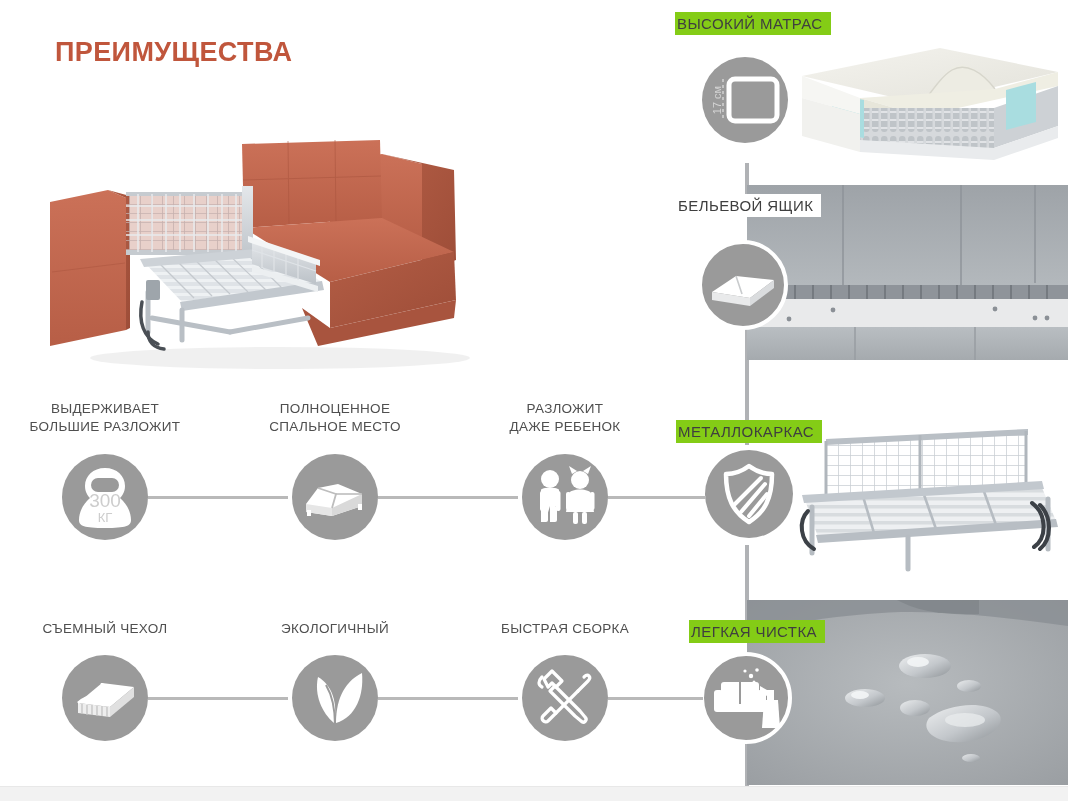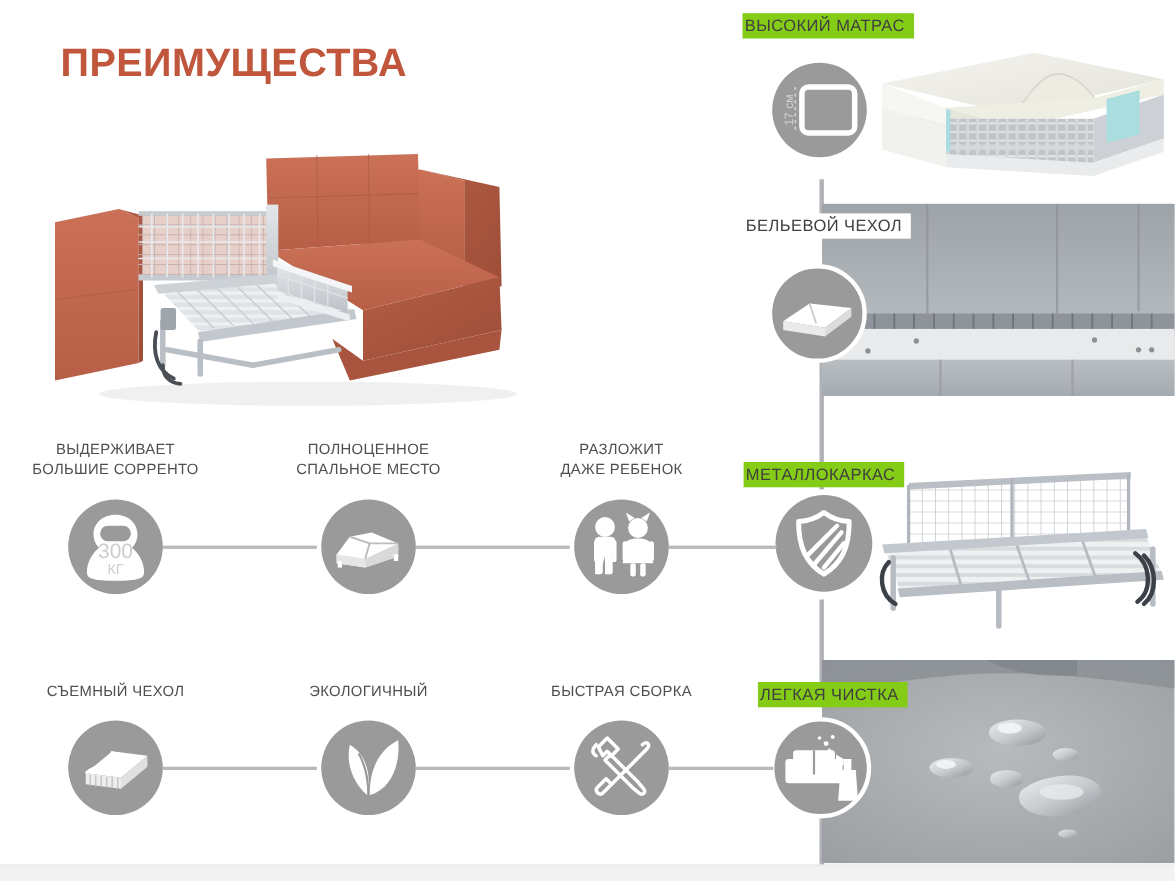--- a/index.html
+++ b/index.html
@@ -16,21 +16,21 @@
   .gray-circle{
     background:#9a9a9a;border-radius:50%;
     display:flex;justify-content:center;
   }
   .conn-h{position:absolute;height:3px;background:#b9b9b9;}
   .conn-v{position:absolute;width:4px;background:#b0b2b5;}
 
   
   .title-wrap{position:absolute;left:55px;top:38px;}
   .title-1{
-    font-size:36px;font-weight:bold;letter-spacing:.4px;
+    font-size:27px;font-weight:bold;letter-spacing:.4px;
     color:#c0563c;line-height:1.05;margin:0;text-align:right;
   }
   .title-2{
     font-size:26px;font-weight:normal;letter-spacing:.4px;
     color:#9a9a9a;line-height:1.15;margin:6px 0 0 0;
   }
 
   
   .feat-label{
     position:absolute;text-align:center;
@@ -259,21 +259,21 @@
       </g>
 
       <rect x="0" y="142" width="321" height="33" fill="url(#velv2)"></rect>
       <g stroke="#989da2" stroke-width="2" opacity=".75">
         <path d="M108 142V175"></path>
           <path d="M228 142V175"></path>
       </g>
     </svg>
   </div>
 
-  <div class="panel-label" style="left:676px;top:194px;background:#fff;">БЕЛЬЕВОЙ ЧЕХОЛ</div>
+  <div class="panel-label" style="left:676px;top:194px;background:#fff;">БЕЛЬЕВОЙ ЯЩИК</div>
 
   <div class="gray-circle abs" style="left:698px;top:240px;width:90px;height:90px;border:4px solid #fff;box-sizing:border-box;">
     <svg class="icon-svg" width="82" height="82" viewBox="0 0 82 82" xmlns="http://www.w3.org/2000/svg">
       <path d="M10 48 L34 32 L72 36 L48 54 Z" fill="#ffffff"></path>
       <path d="M10 48 L48 54 L48 62 L10 56 Z" fill="#e9eaeb"></path>
       <path d="M48 54 L72 36 L72 44 L48 62 Z" fill="#dadcde"></path>
       <path d="M34 32 L40 50" stroke="#c9cbcd" stroke-width="1.6"></path>
     </svg>
   </div>
 
@@ -383,21 +383,21 @@
       <g fill="#ffffff">
         <circle cx="47" cy="20" r="2.2"></circle>
           <circle cx="53" cy="14" r="1.8"></circle>
         <circle cx="41" cy="15" r="1.6"></circle>
           <circle cx="50" cy="26" r="1.5"></circle>
       </g>
     </svg>
   </div>
 
   <div class="feat-label" style="left:5px;top:400px;width:200px;">ВЫДЕРЖИВАЕТ
-БОЛЬШИЕ СОРРЕНТО</div>
+БОЛЬШИЕ РАЗЛОЖИТ</div>
   <div class="feat-label" style="left:235px;top:400px;width:200px;">ПОЛНОЦЕННОЕ
 СПАЛЬНОЕ МЕСТО</div>
   <div class="feat-label" style="left:465px;top:400px;width:200px;">РАЗЛОЖИТ
 ДАЖЕ РЕБЕНОК</div>
 
   <div class="conn-h" style="left:148px;top:496px;width:140px;"></div>
   <div class="conn-h" style="left:378px;top:496px;width:140px;"></div>
   <div class="conn-h" style="left:608px;top:496px;width:98px;"></div>
 
   <div class="gray-circle abs" style="left:62px;top:454px;width:86px;height:86px;">

